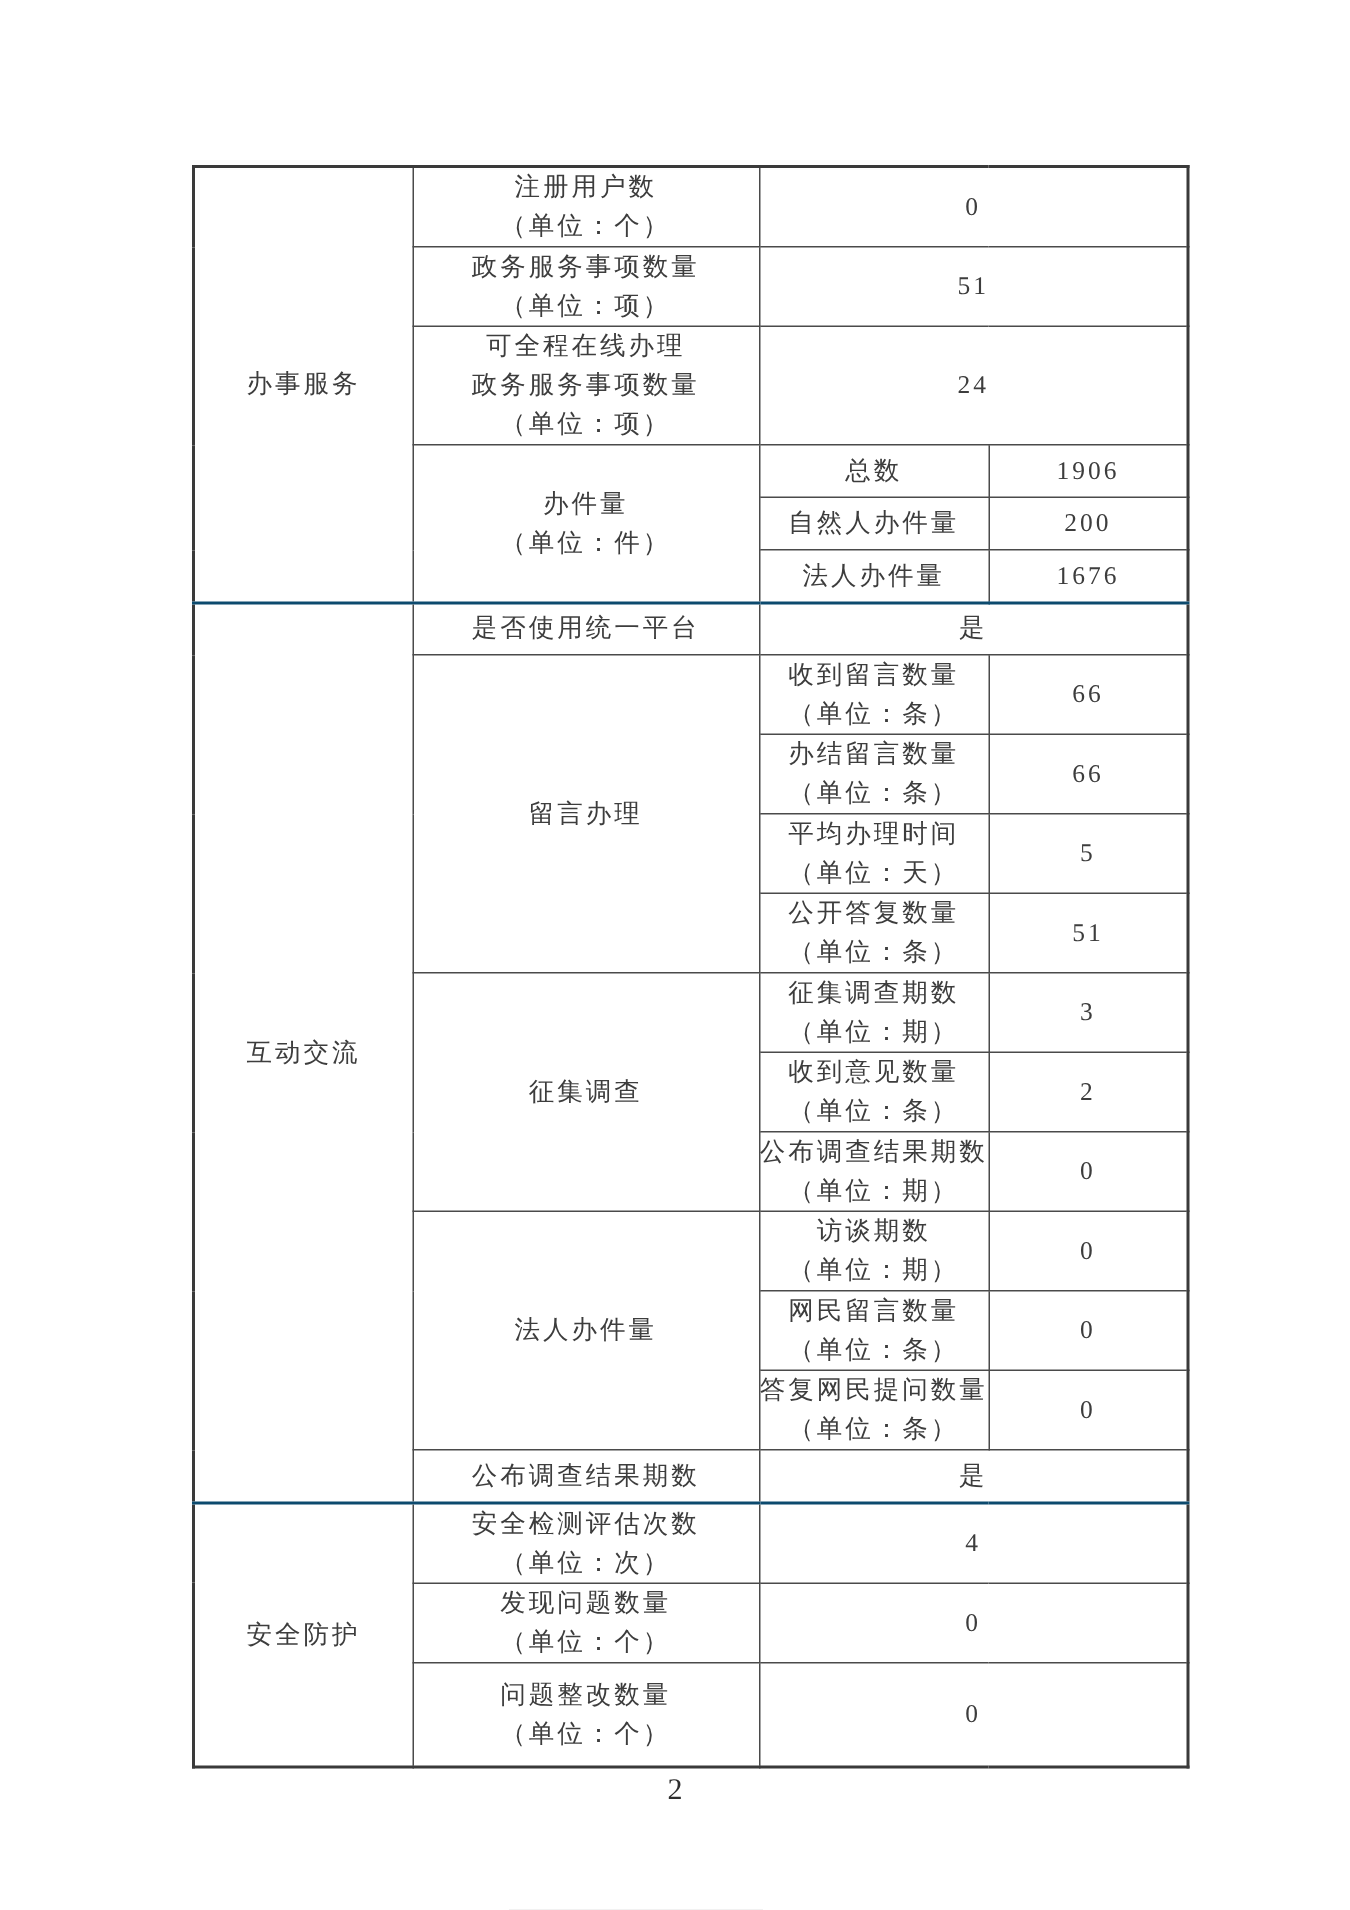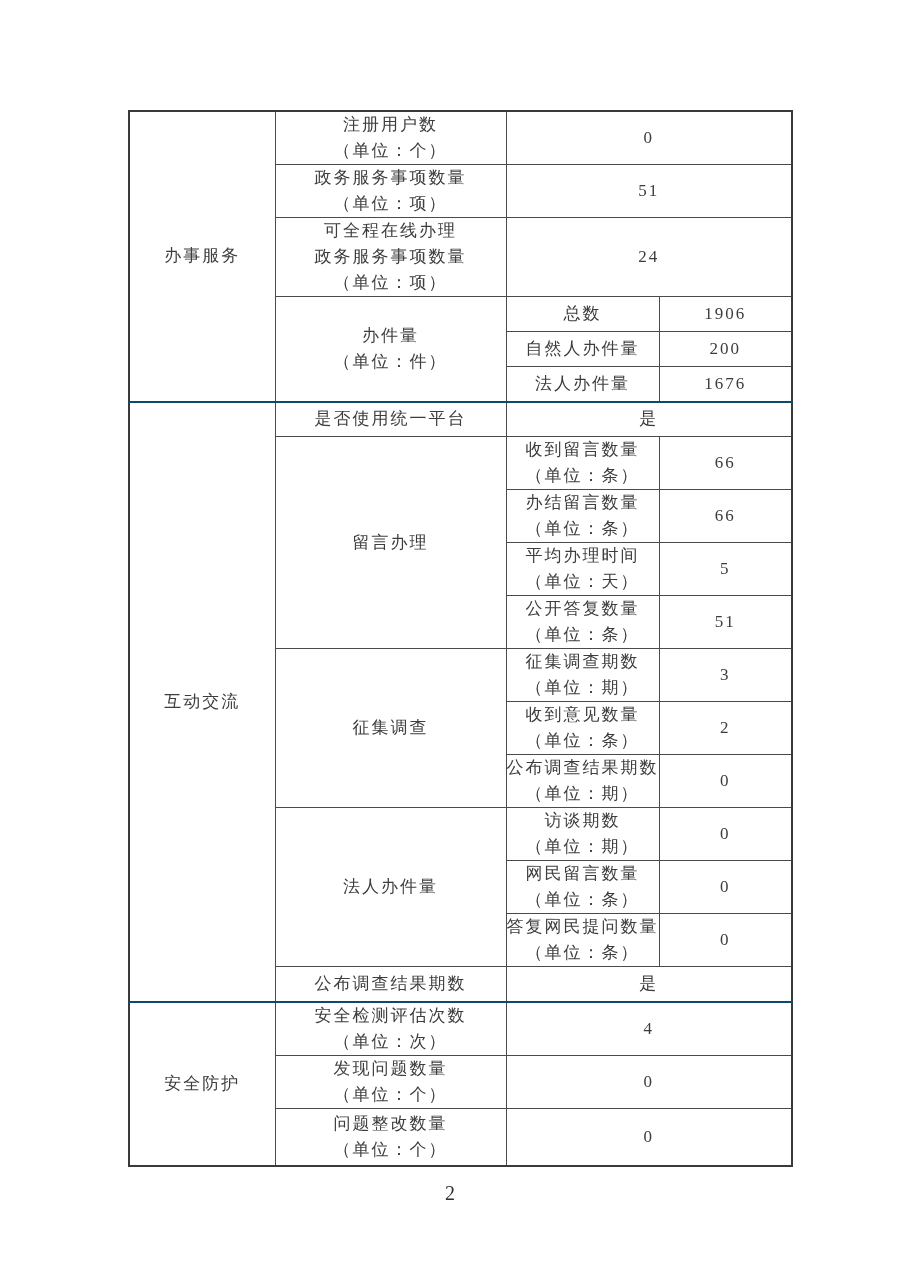--- a/index.html
+++ b/index.html
@@ -32,21 +32,21 @@
     padding: 0;
   }
   table.report { border: 2px solid #3a3a3a; }
   tr.section-top td { border-top: 2px solid #0c4a6e; }
   td.num { font-size: 18px; letter-spacing: 0; }
   td.cat-top { vertical-align: top; padding-top: 5px; }
   .h35 { height: 35px; }
   .h51 { height: 51px; }
   .h52 { height: 52px; }
   .h53 { height: 53px; }
-  .h54 { height: 58px; }
+  .h54 { height: 70px; }
   .h77 { height: 77px; }
   .page-number {
     position: absolute;
     left: 0;
     right: 0;
     top: 1182px;
     text-align: center;
     font-size: 20px;
     color: #2e2e2e;
   }

